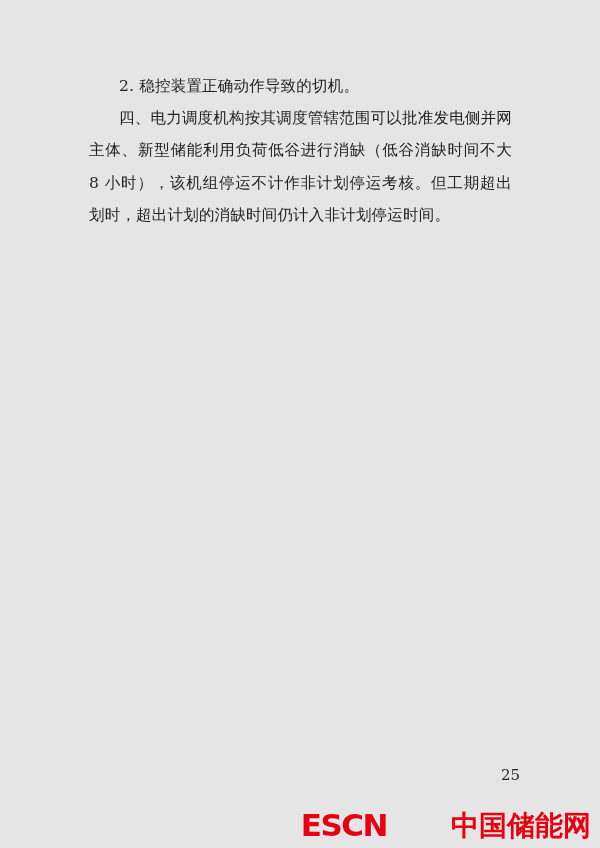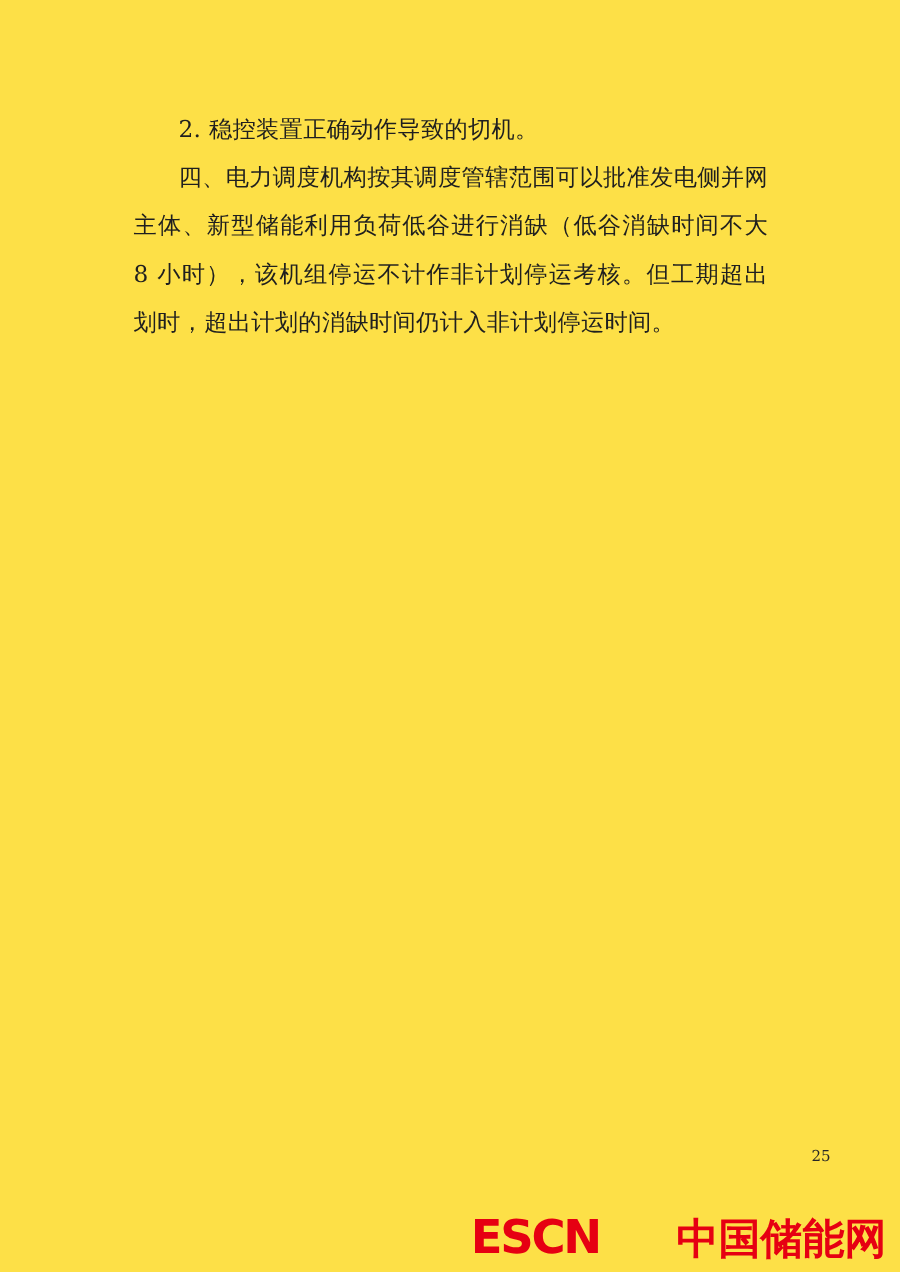--- a/index.html
+++ b/index.html
@@ -6,21 +6,21 @@
   html, body { width: 600px; height: 848px; }
   body {
     background: #ffffff;
     font-family: "DejaVu Serif", "Liberation Serif", serif;
     position: relative;
     overflow: hidden;
   }
   .page {
     position: absolute;
     inset: 0;
-    background: #fde047;
+    background: #e5e5e5;
   }
   .text-block {
     position: absolute;
     left: 89px;
     top: 70px;
     width: 423px;
   }
   .doc-line {
     height: 32.2px;
     line-height: 32.2px;
@@ -35,32 +35,31 @@
     text-align: left;
     text-align-last: left;
   }
   .doc-line.indent {
     padding-left: 30px;
   }
   .page-number {
     position: absolute;
     left: 501px;
     top: 766px;
-    font-size: 10px;
+    font-size: 15px;
     color: #262626;
     font-family: "DejaVu Serif", "Liberation Serif", serif;
-    margin-left: 40px;
   }
   .logo {
     position: absolute;
     right: 9px;
     bottom: 7px;
     display: flex;
     align-items: center;
-    gap: 3px;
+    gap: 16px;
     white-space: nowrap;
     line-height: 1;
     color: #e60012;
   }
   .logo-latin {
     font-family: "DejaVu Sans", "Liberation Sans", sans-serif;
     font-size: 31px;
     font-weight: 800;
     letter-spacing: -1.5px;
   }

